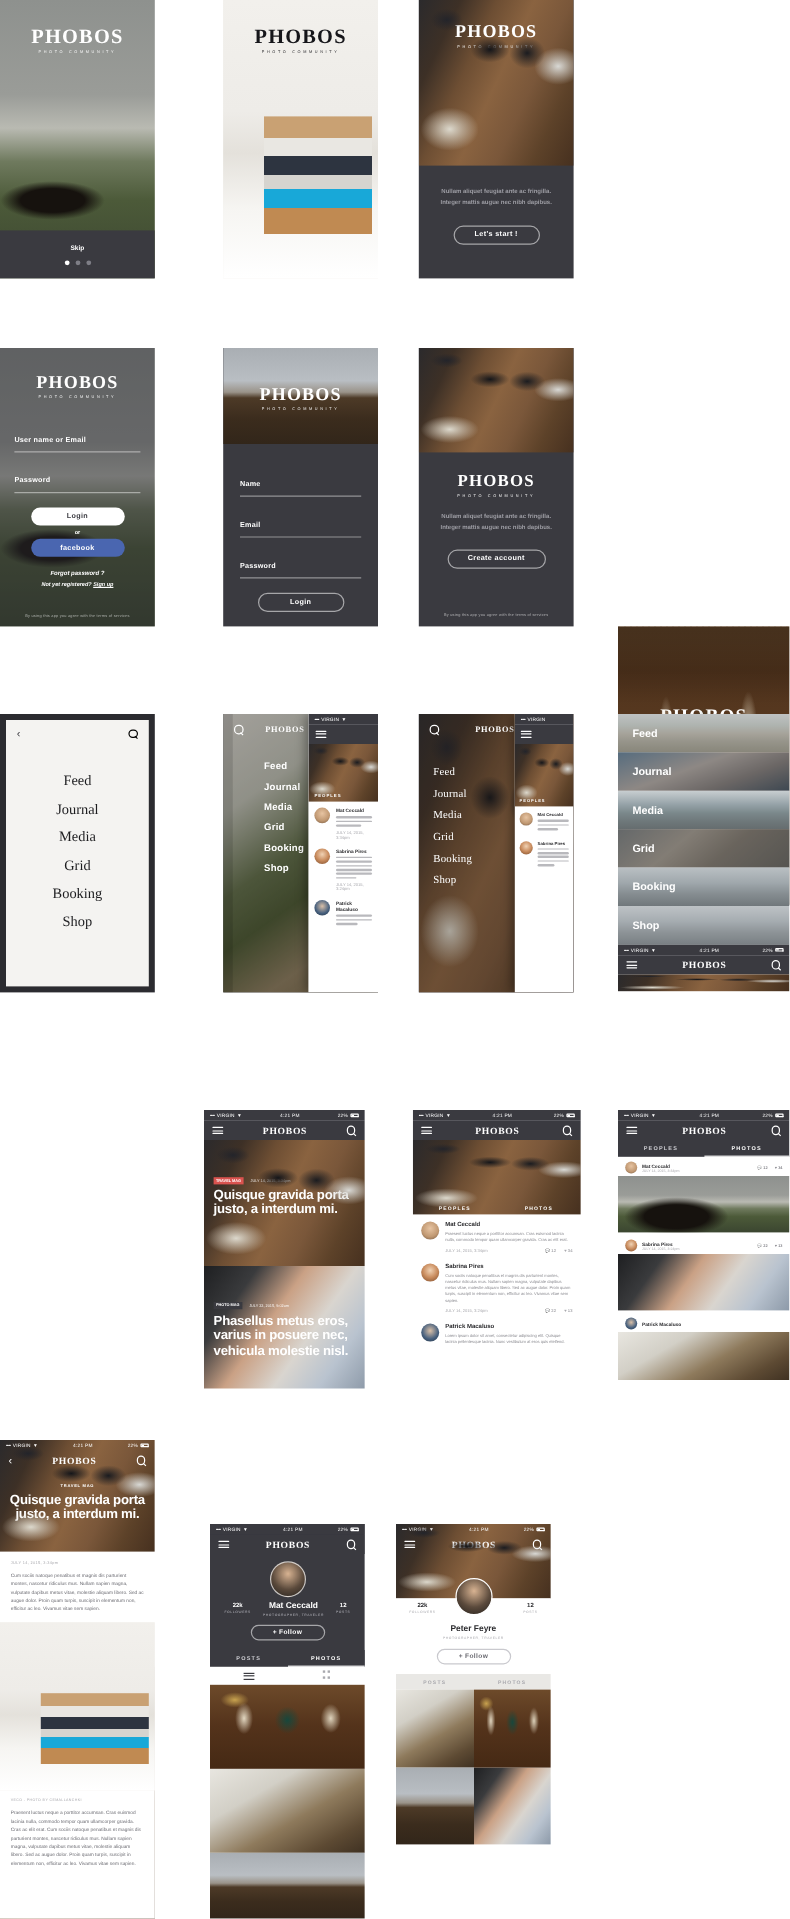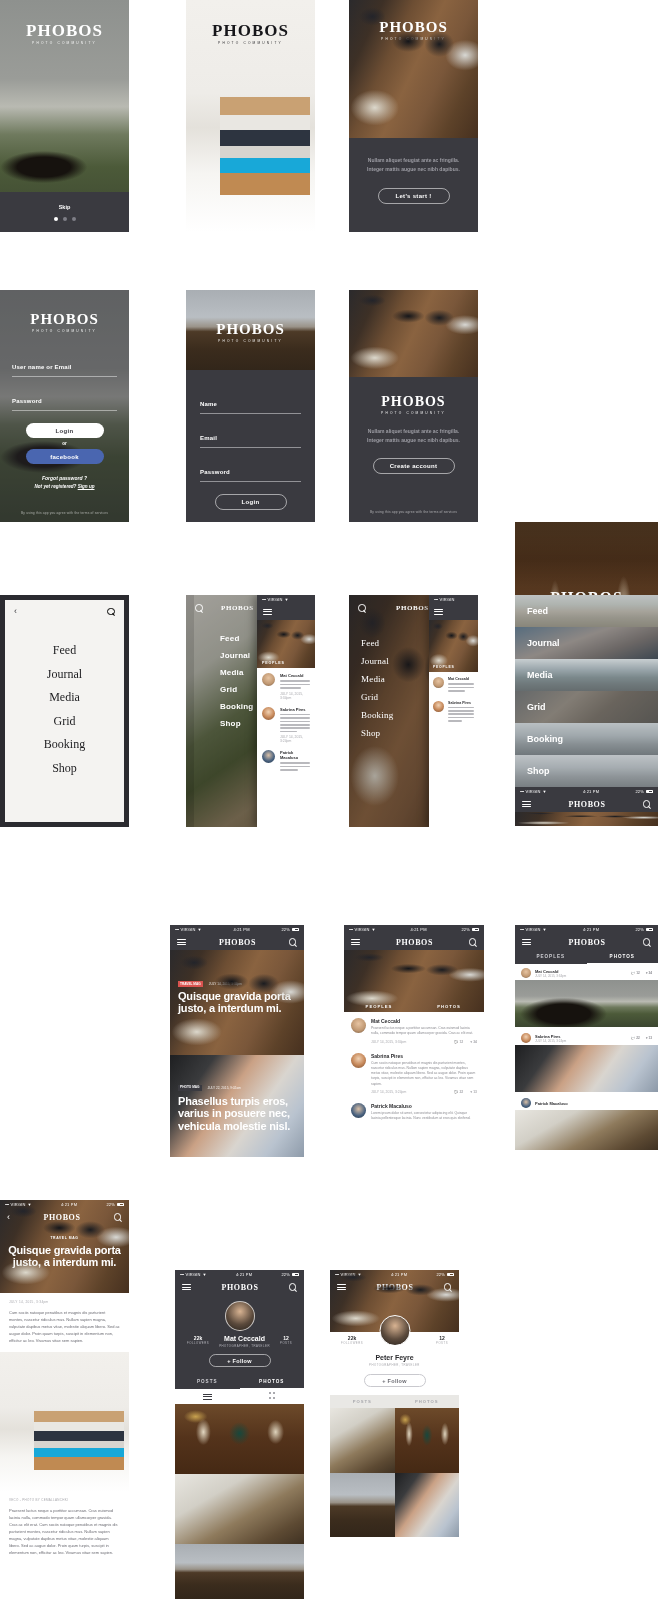--- a/index.html
+++ b/index.html
@@ -545,21 +545,21 @@
       <span style="background:#d9534f; color:#fff; font-size:3.2px; font-weight:700; padding:1px 2px;">TRAVEL MAG</span>
       <span style="color:rgba(255,255,255,.85); font-size:3.2px;">JULY 14, 2015, 3:34pm</span>
     </div>
     <div class="headline" style="position:absolute; left:8px; right:8px; top:40px;">Quisque gravida porta justo, a interdum mi.</div>
   </div>
   <div class="ph-hand" style="height:105px; position:relative;">
     <div style="position:absolute; left:8px; top:30px; display:flex; align-items:center; gap:6px;">
       <span style="background:#3a3a40; color:#fff; font-size:3.2px; font-weight:700; padding:1px 2px; line-height:1.1;">PHOTO MAG</span>
       <span style="color:rgba(255,255,255,.9); font-size:3.2px;">JULY 22, 2015, 9:02am</span>
     </div>
-    <div class="headline" style="position:absolute; left:8px; right:8px; top:40px;">Phasellus turpis eros, varius in posuere nec, vehicula molestie nisl.</div>
+    <div class="headline" style="position:absolute; left:8px; right:8px; top:40px;">Phasellus metus eros, varius in posuere nec, vehicula molestie nisl.</div>
   </div>
 </div>
 
 <div class="screen" style="left:344px; top:925px; width:140px; height:232px; background:#fff;">
   <div class="statusbar dark">
     <div class="sb-left">
         <span class="sb-dots">••••</span>
         <span>VIRGIN</span>
         <span>▼</span>
       </div>

